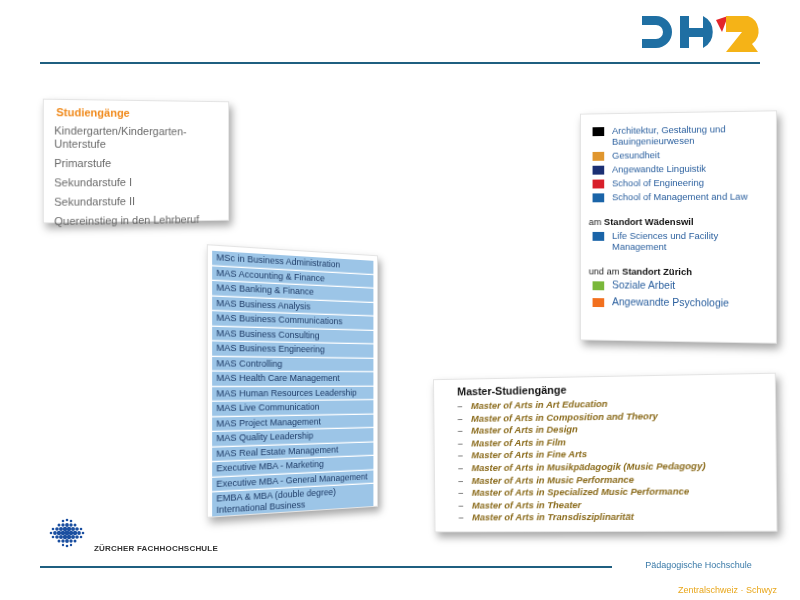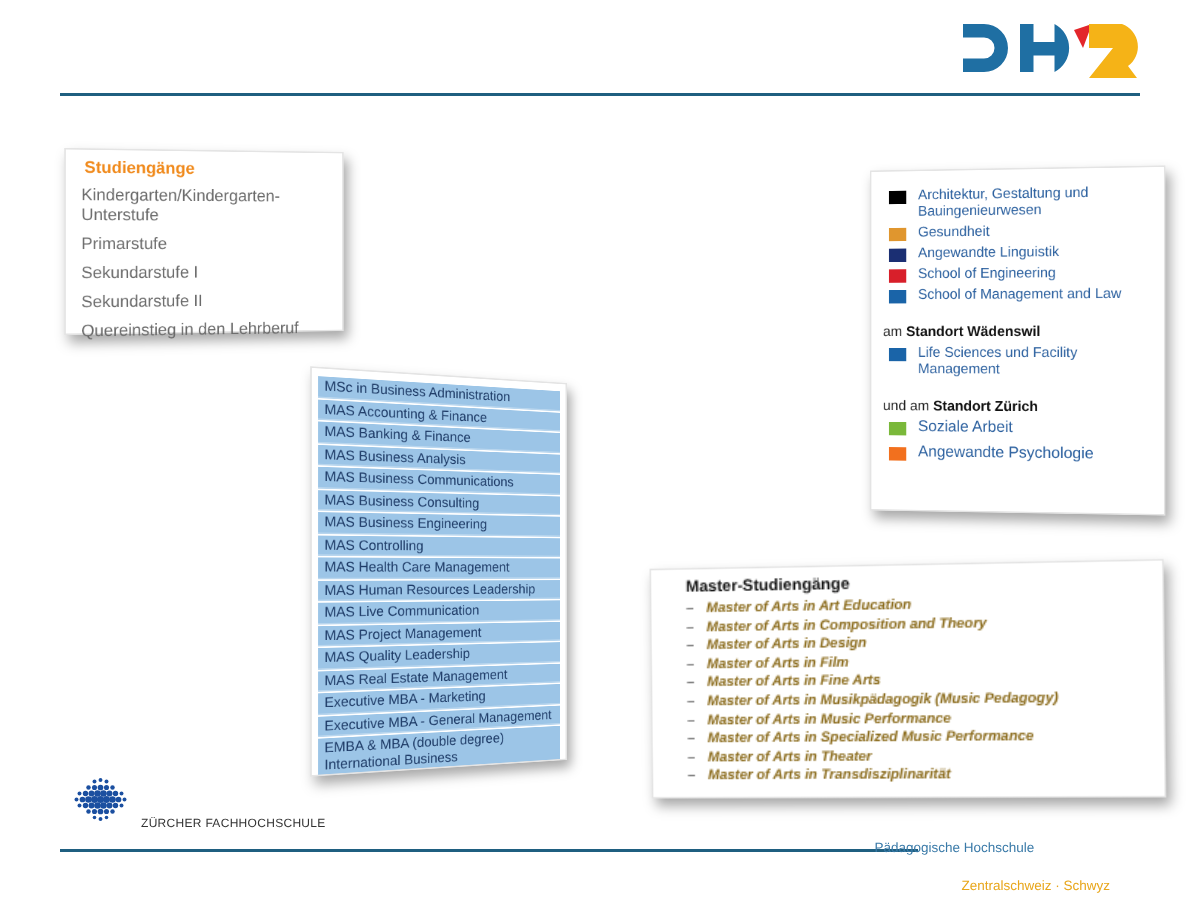--- a/index.html
+++ b/index.html
@@ -20,22 +20,22 @@
     .loc b { color:#111; }
     
     .p-biz { left:208px; top:250px; width:176px; height:262px; transform:perspective(500px) rotateY(14deg); overflow:hidden; padding:5px 4px 0 4px; box-sizing:border-box; }
     .biz-item { background:#9cc5e7; color:#1d3a66; font-size:9px; padding:1px 4px; margin-bottom:1px; border-bottom:1px solid #b9d6ee; line-height:10.5px; }
     
     .p-mas { left:430px; top:376px; width:344px; height:156px; transform:perspective(800px) rotateY(-5deg) rotateZ(-0.6deg); padding:6px 0 0 24px; box-sizing:border-box; }
     .p-mas .title { font-weight:bold; font-size:11px; color:#111; margin-bottom:3px; }
     .m-item { color:#8a6a1a; font-style:italic; font-weight:bold; font-size:9.5px; line-height:12.6px; }
     .m-item .dash { display:inline-block; width:14px; color:#777; font-style:normal; }
     .zfh { position:absolute; left:48px; top:512px; display:flex; align-items:center; }
-    .zfh-text { font-size:8px; font-weight:normal; color:#333; margin-left:8px; letter-spacing:0.2px;margin-top:32px; }
-    .phs { position:absolute; left:583px; top:560px; font-size:9px; line-height:11px; }
+    .zfh-text { font-size:8px; font-weight:bold; color:#333; margin-left:8px; letter-spacing:0.2px;margin-top:32px; }
+    .phs { position:absolute; left:620px; top:560px; font-size:9px; line-height:11px;text-align:center; }
     .phs .a { color:#3a7aa8; }
     .phs .b { color:#e8a61a; margin-left:58px;margin-top:14px; }
   </style>
 </head>
 <body>
 
 <div class="hr" style="left:40px; top:62px; width:720px;"></div>
 
 <svg class="logo-phz" viewBox="0 0 125 45">
   <path d="M2 4 h14 a16 16 0 0 1 0 32 h-6 v-9 h6 a7 7 0 0 0 0 -14 h-14 z" fill="#1f6fa3"></path>

